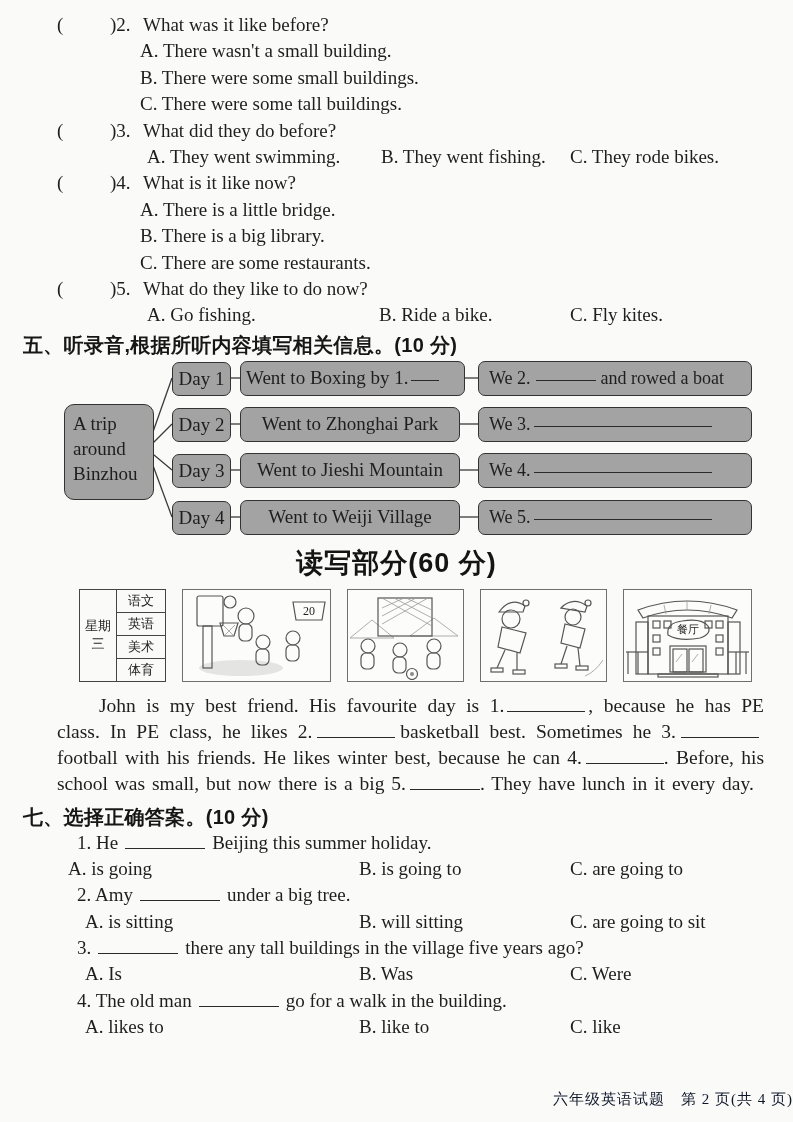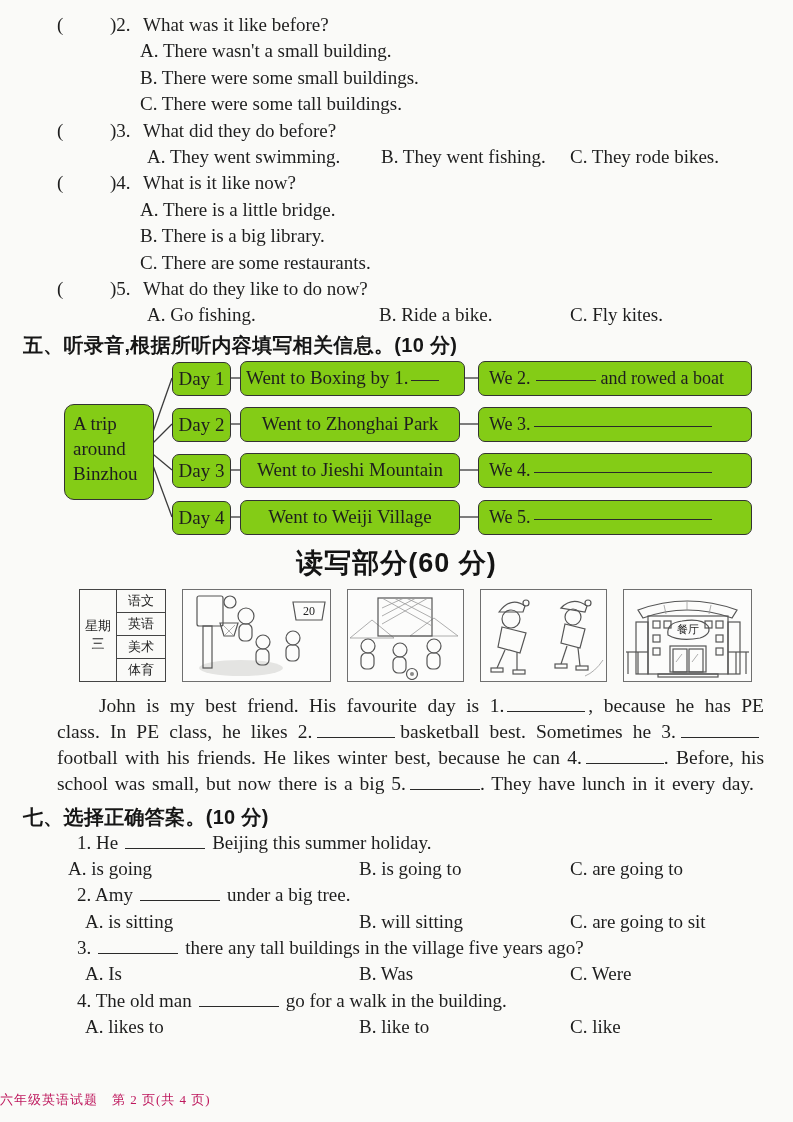--- a/index.html
+++ b/index.html
@@ -18,21 +18,21 @@
     margin:0;padding-left:23px;font-family:"Liberation Sans", sans-serif;
     font-weight:700;font-size:20px;line-height:26px;color:#161616;letter-spacing:.3px;
   }
   .rw-head{
     margin:6px 0 4px 0;text-align:center;font-family:"Liberation Sans", sans-serif;
     font-weight:700;font-size:27px;line-height:34px;color:#141414;letter-spacing:1px;
   }
   
   .diagram{position:relative;height:180px;margin-top:2px;}
   .dbox{
-    position:absolute;border:1.5px solid #333;border-radius:7px;background:#84cc16;
+    position:absolute;border:1.5px solid #333;border-radius:7px;background:#a3a3a3;
     display:flex;align-items:center;justify-content:center;font-size:19px;white-space:nowrap;
   }
   .root-box{left:64px;top:44px;width:80px;height:88px;border-radius:10px;
     justify-content:flex-start;align-items:flex-start;padding:6px 0 0 8px;line-height:25px;white-space:normal;}
   .day-box{left:172px;width:57px;height:32px;}
   .went-box{left:240px;width:218px;height:33px;}
   .we-box{left:478px;width:262px;height:33px;justify-content:flex-start;padding-left:10px;font-size:18px;}
   .went-left{justify-content:flex-start;padding-left:5px;}
   .connectors{position:absolute;left:0;top:0;width:760px;height:180px;}
   .connectors line{stroke:#3a3a3a;stroke-width:1.3;}
@@ -45,22 +45,22 @@
   td.day-cell{width:36px;}
   svg .ln{stroke:#555;fill:none;stroke-width:1.2;}
   svg .th{stroke:#999;fill:none;stroke-width:.8;}
   svg text{font-family:"Liberation Serif", serif;fill:#222;}
   
   .para{
     width:707px;margin:11px 0 0 57px;text-align:justify;text-indent:42px;
     line-height:26.2px;font-size:19.5px;word-spacing:2px;
   }
   .page-footer{
-    position:absolute;left:0;right:0;bottom:13px;text-align:left;
-    font-size:13px;color:#be185d;letter-spacing:1px;
+    position:absolute;left:0;right:0;bottom:13px;text-align:right;
+    font-size:15px;color:#0f172a;letter-spacing:1px;
   }
   .opt{white-space:nowrap;}
 </style>
 </head>
 <body>
 
 <div class="page" style="padding-top:12px;box-sizing:border-box;">
 
   <section>
 

